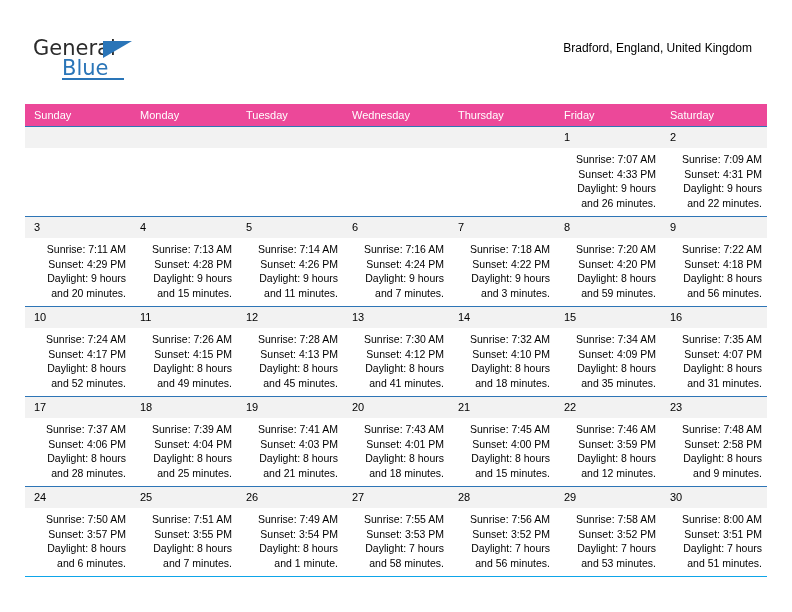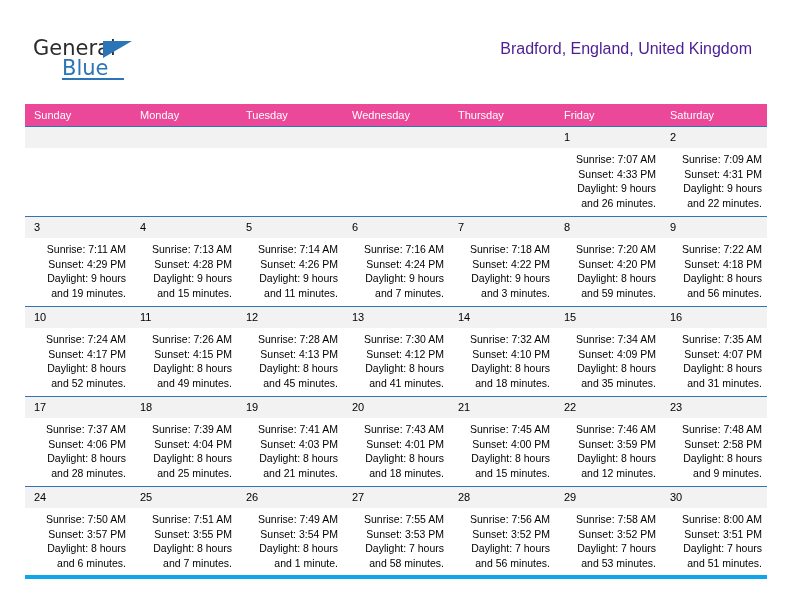--- a/index.html
+++ b/index.html
@@ -83,23 +83,23 @@
   }
   .cal-title {
     font-size: 27px;
     line-height: 32px;
     color: #000000;
     font-weight: 400;
     white-space: nowrap;
   }
   .cal-subtitle {
     margin-top: 8px;
-    font-size: 16px;
+    font-size: 12px;
     line-height: 17px;
-    color: #4c1d95;
+    color: #000000;
     font-weight: 400;
     white-space: nowrap;
   }
 
   
   .cal {
     position: absolute;
     left: 25px;
     top: 104px;
     width: 742px;
@@ -121,21 +121,21 @@
     padding: 0;
     border-top: 1px solid #2e75b6;
     height: 90px;
     box-sizing: border-box;
     background: #ffffff;
   }
   .cal tr.week td {
     border-top: 1px solid #2e75b6;
   }
   .cal tr.last-week td {
-    border-bottom: 4px solid #0ea5e9;
+    border-bottom: 1px solid #0ea5e9;
   }
   .daynum {
     background: #f2f2f2;
     font-size: 11px;
     line-height: 14px;
     color: #000000;
     padding: 3px 0 4px 9px;
     height: 21px;
     box-sizing: border-box;
   }
@@ -219,21 +219,21 @@
               <div class="daylight">Daylight: 9 hours and 22 minutes.</div>
             </div>
           </td>
         </tr>
         <tr class="week">
           <td>
             <div class="daynum">3</div>
             <div class="info">
               <div>Sunrise: 7:11 AM</div>
               <div>Sunset: 4:29 PM</div>
-              <div class="daylight">Daylight: 9 hours and 19 minutes.</div>
+              <div class="daylight">Daylight: 9 hours and 20 minutes.</div>
             </div>
           </td>
           <td>
             <div class="daynum">4</div>
             <div class="info">
               <div>Sunrise: 7:13 AM</div>
               <div>Sunset: 4:28 PM</div>
               <div class="daylight">Daylight: 9 hours and 15 minutes.</div>
             </div>
           </td>

